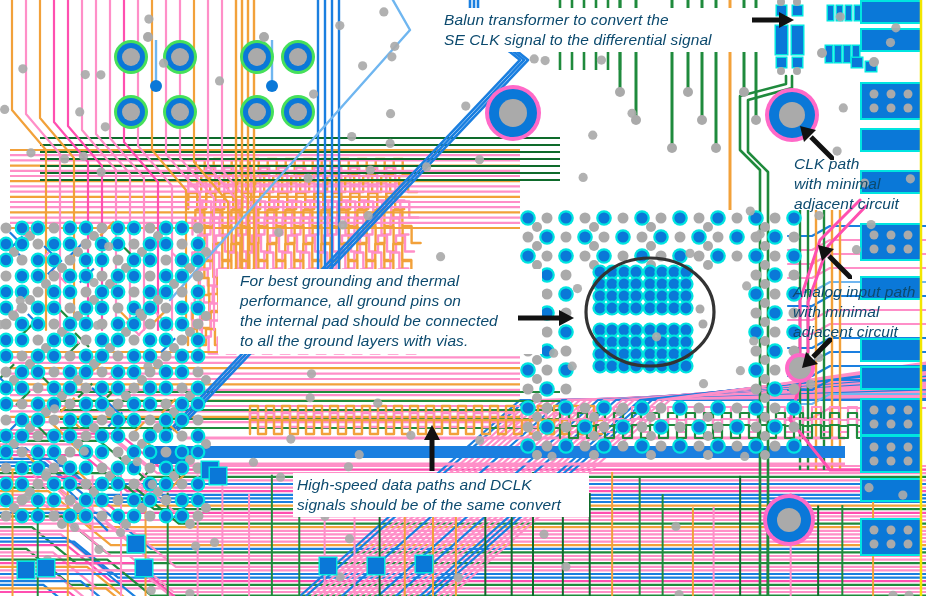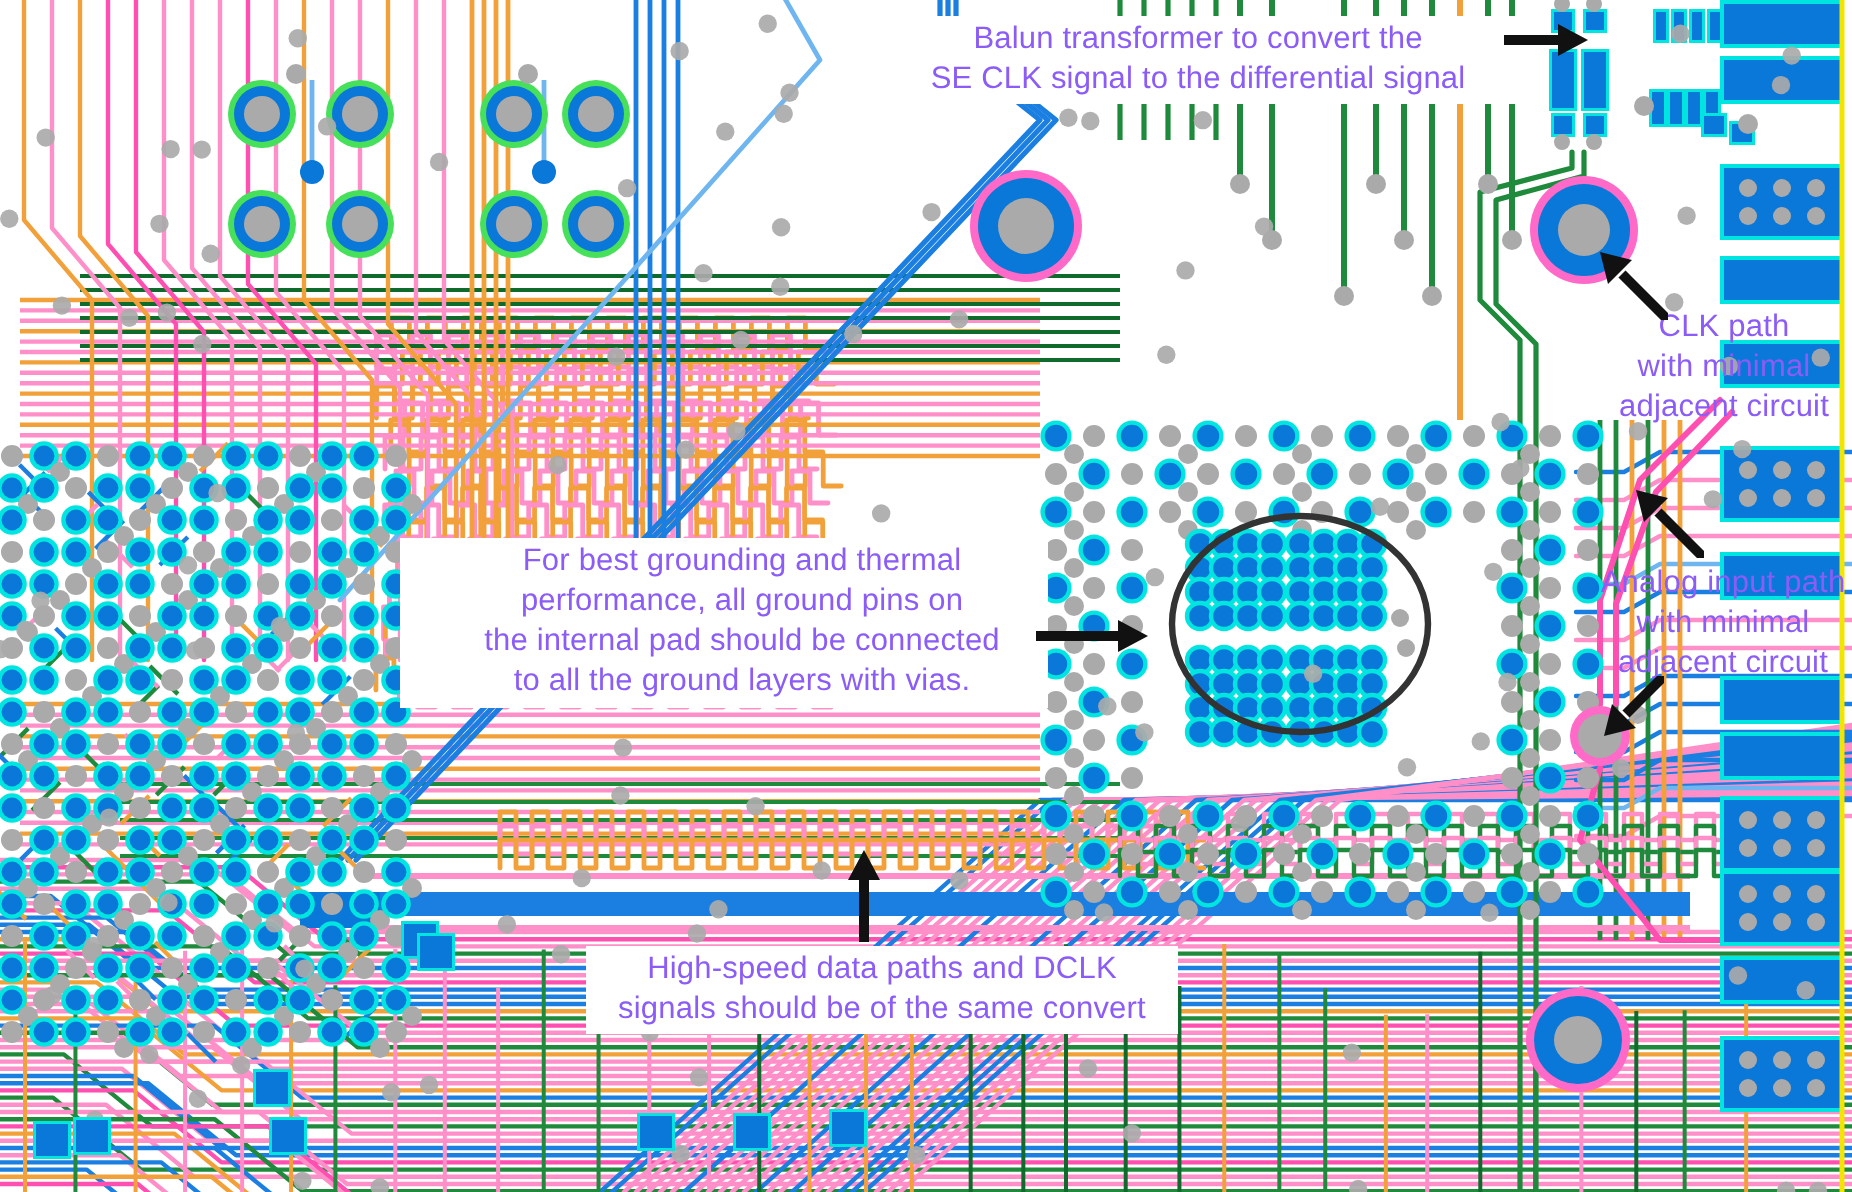--- a/index.html
+++ b/index.html
@@ -8,27 +8,27 @@
   #stage{
     position:relative;
     width:926px;height:596px;
     background:#ffffff;
     overflow:hidden;
   }
   #pcb{position:absolute;left:0;top:0;width:926px;height:596px;}
   .callout{
     position:absolute;
     background:#ffffff;
-    color:#8b5cf6;
+    color:#0c4a6e;
     font-size:15.5px;
     line-height:1.30;
-    text-align:center;
     white-space:pre-line;
     padding:2px 4px;
     letter-spacing:0.1px;
+    font-style:italic;
   }
   .callout.nobg{background:transparent;}
   .arrow{position:absolute;}
 </style>
 </head>
 <body>
 
 <div id="stage">
 
   <svg id="pcb" viewBox="0 0 926 596" xmlns="http://www.w3.org/2000/svg">
@@ -1508,21 +1508,21 @@
         </svg></div>
       <div class="callout nobg" style="left: 789px; top: 280px; width: 137px;">Analog input path
 with minimal
 adjacent circuit</div>
       <div class="arrow" style="left: 818px; top: 245px;"><svg width="34" height="34" viewBox="0 0 34 34">
           <g fill="#111111" stroke="#111111">
             <line x1="34" y1="34" x2="11" y2="11" stroke-width="5"></line>
             <polygon points="0,0 16,4 4,16" stroke="none"></polygon>
           </g>
         </svg></div>
-      <div class="callout" style="left: 200px; top: 269px; width: 298px; padding-left: 22px;">For best grounding and thermal
+      <div class="callout" style="left: 218px; top: 269px; width: 298px; padding-left: 22px;">For best grounding and thermal
 performance, all ground pins on
 the internal pad should be connected
 to all the ground layers with vias.</div>
       <div class="arrow" style="left: 518px; top: 310px;"><svg width="56" height="16" viewBox="0 0 56 16">
           <g fill="#111111" stroke="#111111">
             <line x1="0" y1="8" x2="43" y2="8" stroke-width="5"></line>
             <polygon points="56,8 41,0 41,16" stroke="none"></polygon>
           </g>
         </svg></div>
       <div class="callout" style="left: 293px; top: 473px; width: 288px;">High-speed data paths and DCLK

